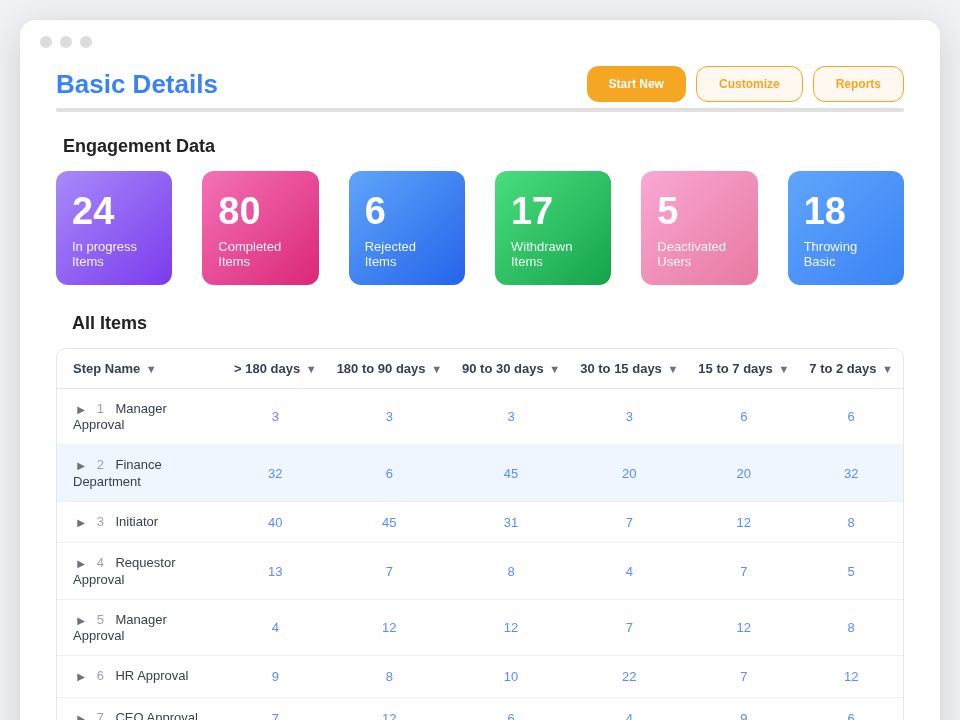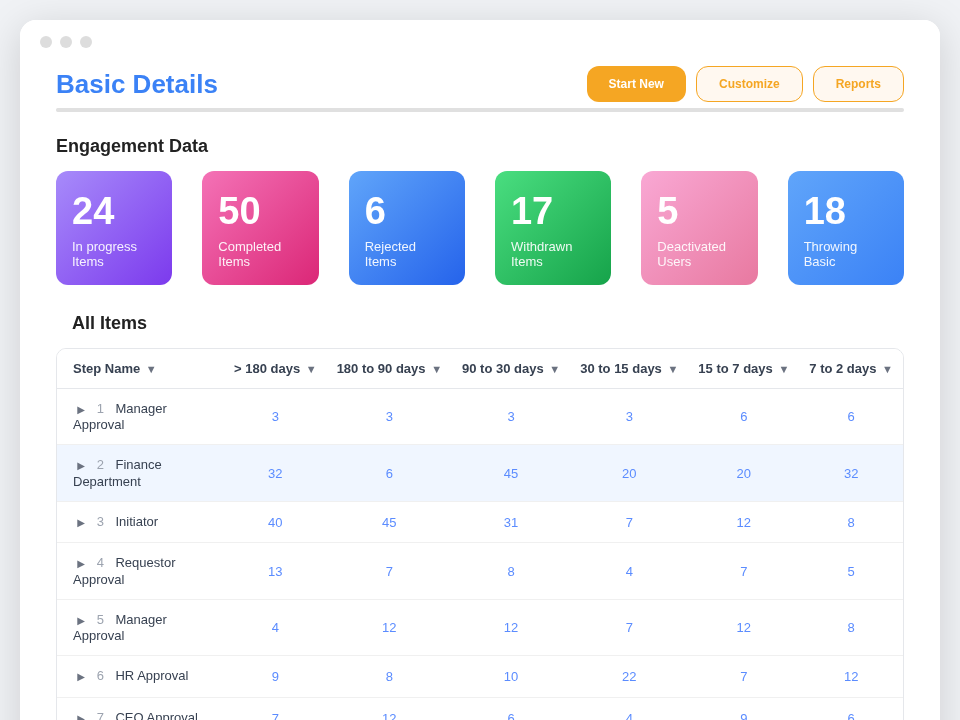--- a/index.html
+++ b/index.html
@@ -83,20 +83,21 @@
       height: 100%;
       background: #e0e0e0;
       border-radius: 4px;
       width: 60%;
     }
     .section-title {
       font-size: 18px;
       font-weight: 700;
       color: #222;
       margin-bottom: 14px;
+      margin-left: 7px;
     }
     .cards-row {
       display: flex;
       gap: 30px;
       margin-bottom: 28px;
     }
     .card {
       flex: 1;
       border-radius: 12px;
       padding: 20px 16px 16px 16px;
@@ -224,21 +225,21 @@
       </div>
     </div>
 
     <div class="section-title">Engagement Data</div>
     <div class="cards-row" id="cards-row">
         <div class="card card-inprogress">
       <div class="card-number">24</div>
       <div class="card-label">In progress Items</div>
     </div>
         <div class="card card-completed">
-      <div class="card-number">50</div>
+      <div class="card-number">80</div>
       <div class="card-label">Completed Items</div>
     </div>
         <div class="card card-rejected">
       <div class="card-number">6</div>
       <div class="card-label">Rejected Items</div>
     </div>
         <div class="card card-withdrawn">
       <div class="card-number">17</div>
       <div class="card-label">Withdrawn Items</div>
     </div>

